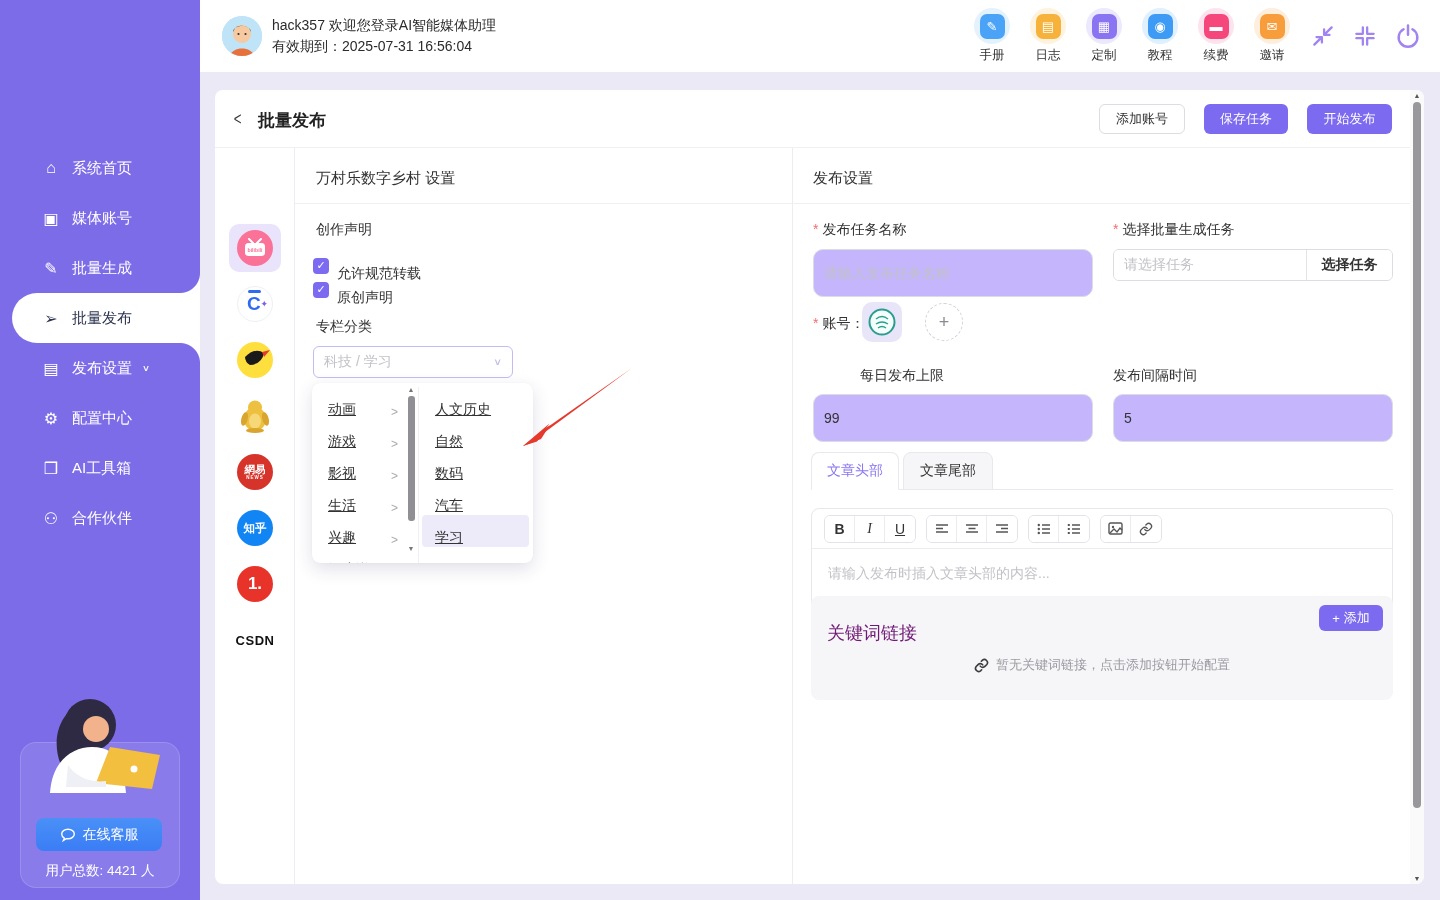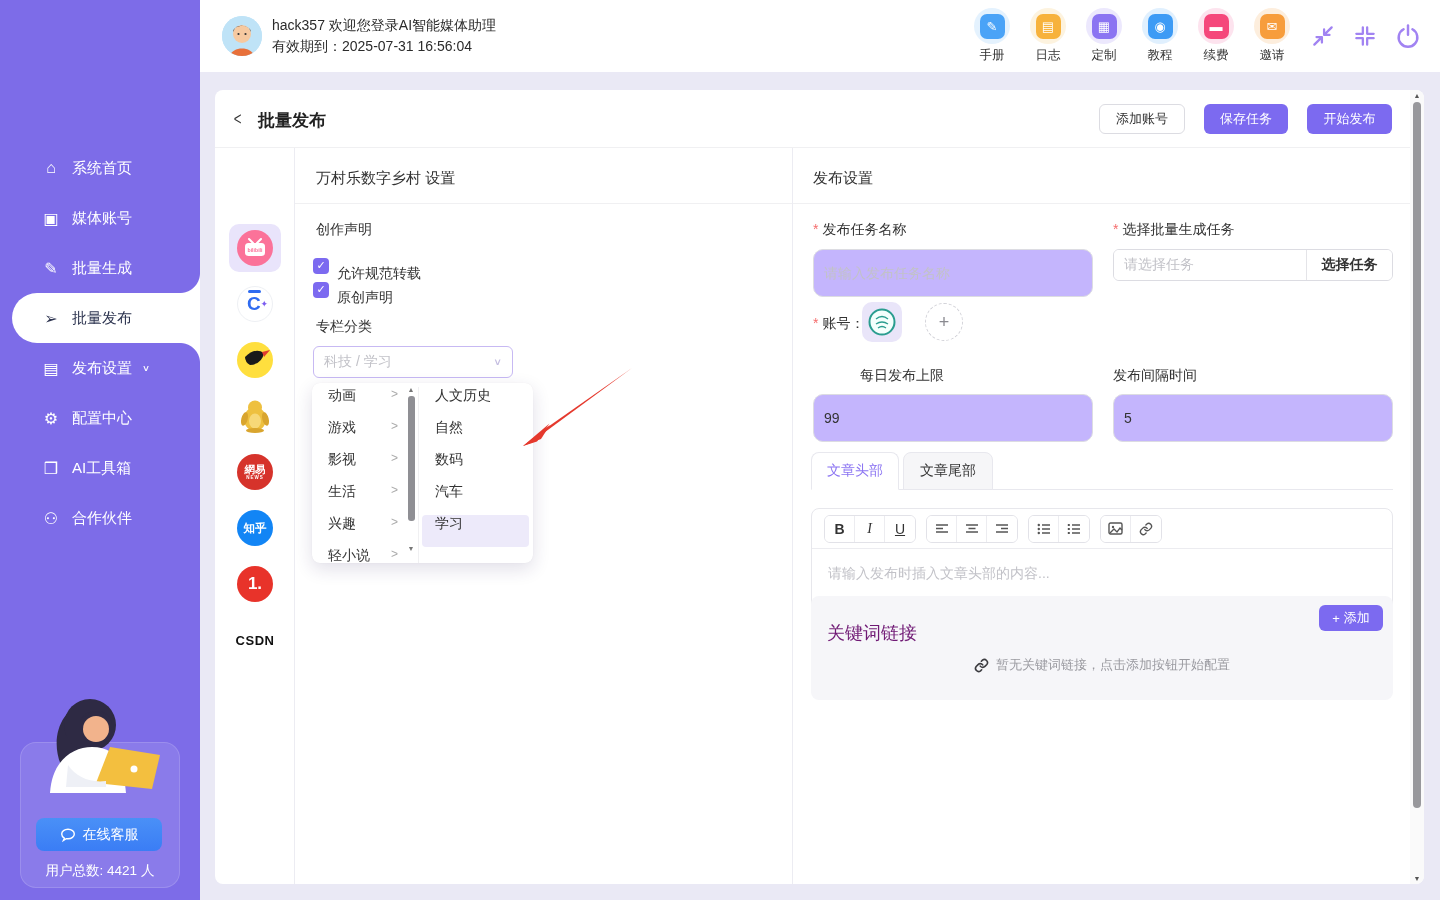--- a/index.html
+++ b/index.html
@@ -100,21 +100,21 @@
 
   .v-scroll { position:absolute; right:0; top:0; width:14px; height:794px; background:#fafafa; border-radius:0 8px 8px 0; }
   .v-thumb { position:absolute; left:3px; top:12px; width:8px; height:706px; background:#98989c; border-radius:4px; cursor:pointer; }
   .scroll-arrow { position:absolute; left:0; width:14px; text-align:center; font-size:7px; color:#555; cursor:pointer; }
 
   
   .dropdown { position:absolute; left:312px; top:383px; width:221px; height:180px; background:#fff; border-radius:8px;
     box-shadow:0 6px 18px rgba(40,30,90,.14), 0 0 1px rgba(0,0,0,.08); overflow:hidden; z-index:20; }
   .dd-left { position:absolute; left:0; top:4px; width:92px; }
   .dd-right { position:absolute; left:106px; top:4px; width:115px; border-left:1px solid #f0f0f2; height:176px; }
-  .dd-item { position:relative; height:32px; display:flex; align-items:flex-start; padding:0 0 0 16px; font-size:14px; color:#333; cursor:pointer; }
+  .dd-item { position:relative; height:32px; display:flex; align-items:flex-end; padding:0 0 0 16px; font-size:14px; color:#333; cursor:pointer;text-decoration:underline; }
   .dd-item .dd-chev { position:absolute; right:6px; font-size:12px; color:#aaa; }
   .dd-item.hl { background:#edeafa; border-radius:4px; margin:0 4px 0 3px; padding-left:13px; font-weight:500; }
   .dd-sb { position:absolute; left:92px; top:0; width:14px; height:180px; }
   .dd-thumb { position:absolute; left:4px; top:13px; width:7px; height:125px; background:#8f8f94; border-radius:3px; cursor:pointer; }
   .dd-arrow { position:absolute; left:0; width:14px; text-align:center; font-size:7px; color:#777; cursor:pointer; }
 
   .red-arrow { position:absolute; left:500px; top:355px; z-index:30; pointer-events:none; }
 </style>
 </head>
 <body>

